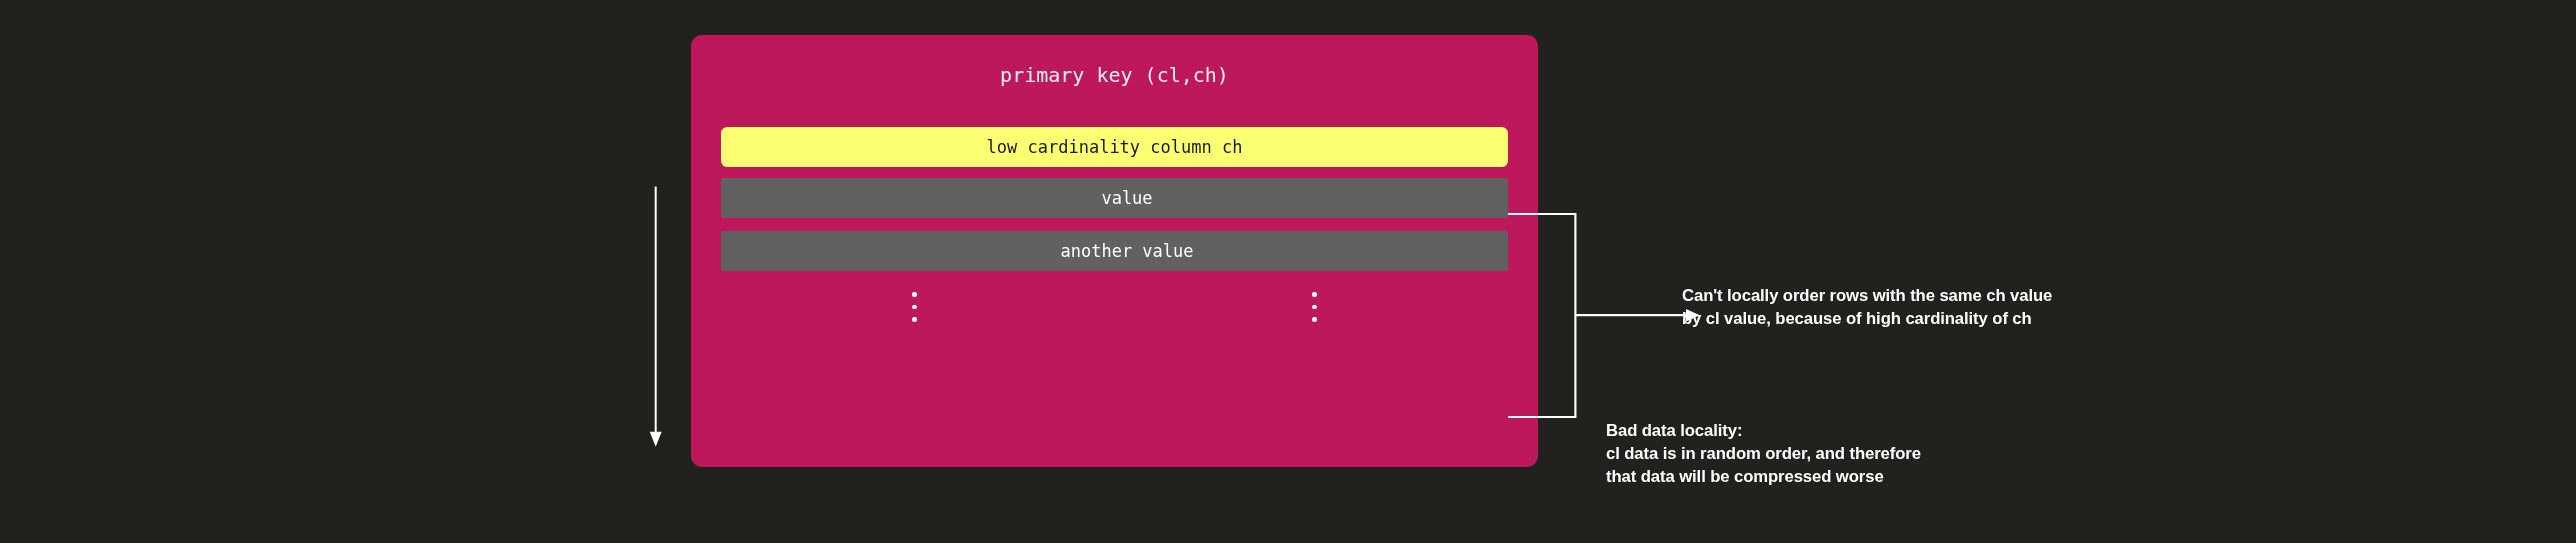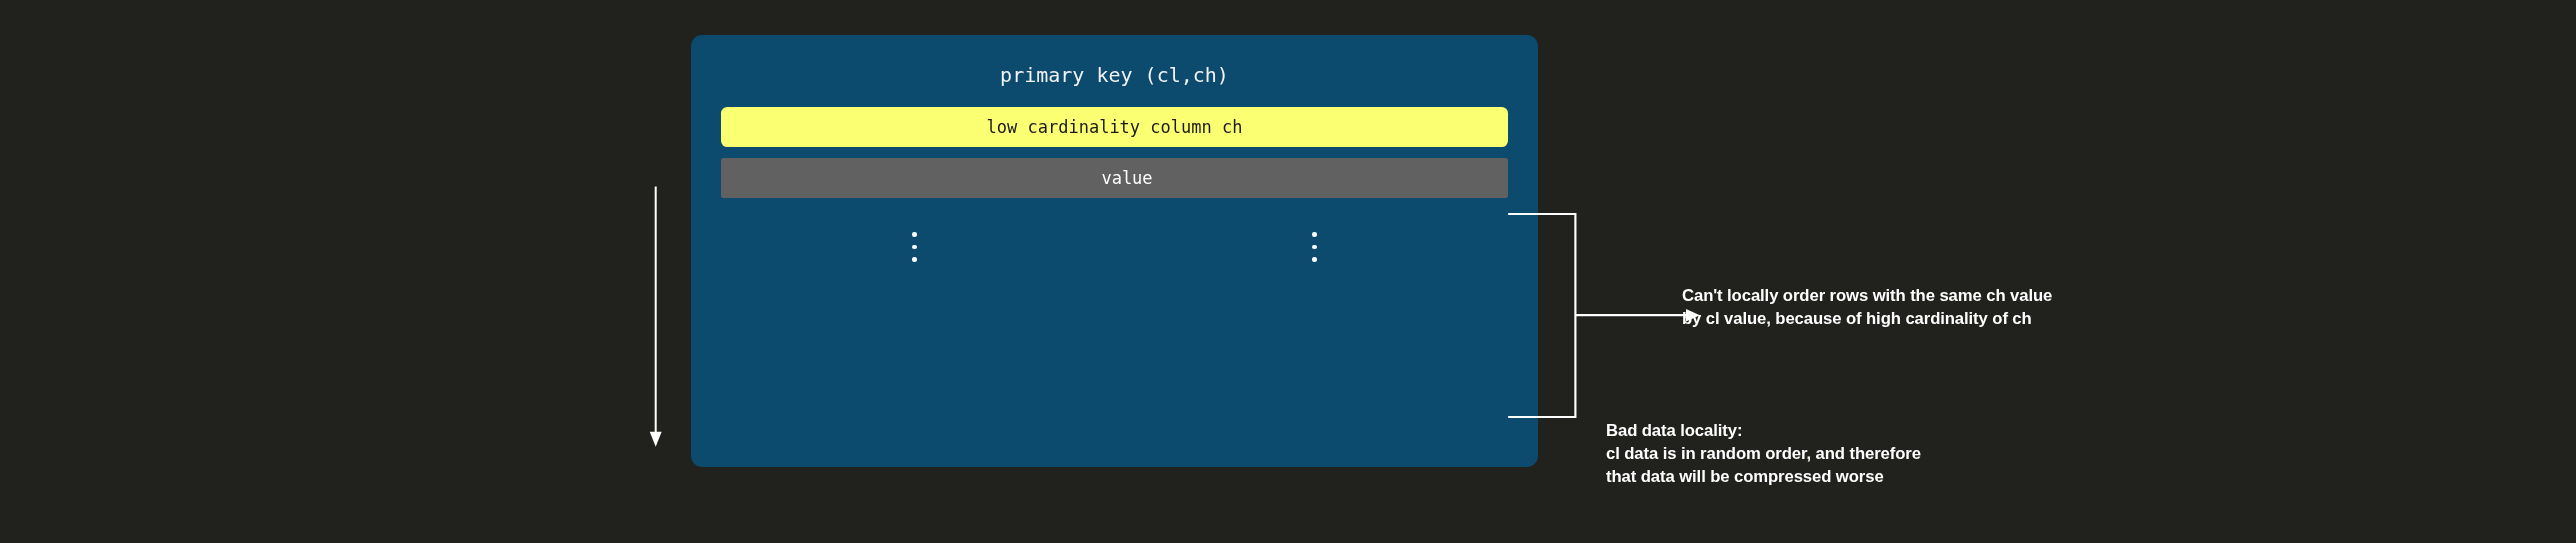--- a/index.html
+++ b/index.html
@@ -41,40 +41,40 @@
     height: 264px;
   }
 
   
   .card {
     position: absolute;
     left: 691px;
     top: 35px;
     width: 847px;
     height: 432px;
-    background: #0c4a6e;
+    background: #be185d;
     border-radius: 11.3px;
   }
   .card-title {
     position: absolute;
     left: 0;
     top: 28px;
     width: 100%;
     text-align: center;
     color: #f2f2f2;
     font-family: "DejaVu Sans Mono", "Liberation Mono", monospace;
     font-size: 20px;
     letter-spacing: 0px;
   }
 
   
   .grid {
     position: absolute;
     left: 30px;
-    top: 72px;
+    top: 92px;
     width: 787px;
   }
   .grid-row {
     display: flex;
     gap: 12.6px;
     margin-bottom: 8.8px;
   }
   .cell {
     flex: 1 1 0;
     height: 39px;
@@ -170,20 +170,21 @@
 
       <div class="grid-row header-row">
         <div class="cell header">low cardinality column ch</div>
       </div>
 
       <div class="grid-row values-row">
         <div class="cell value">value</div>
       </div>
 
       <div class="grid-row values-row">
+        <div class="cell value">another value</div>
       </div>
 
 
       <div class="ellipsis-row">
         <div class="ellipsis-cell">
           <span class="vdots">
               <i></i>
               <i></i>
               <i></i>
             </span>

